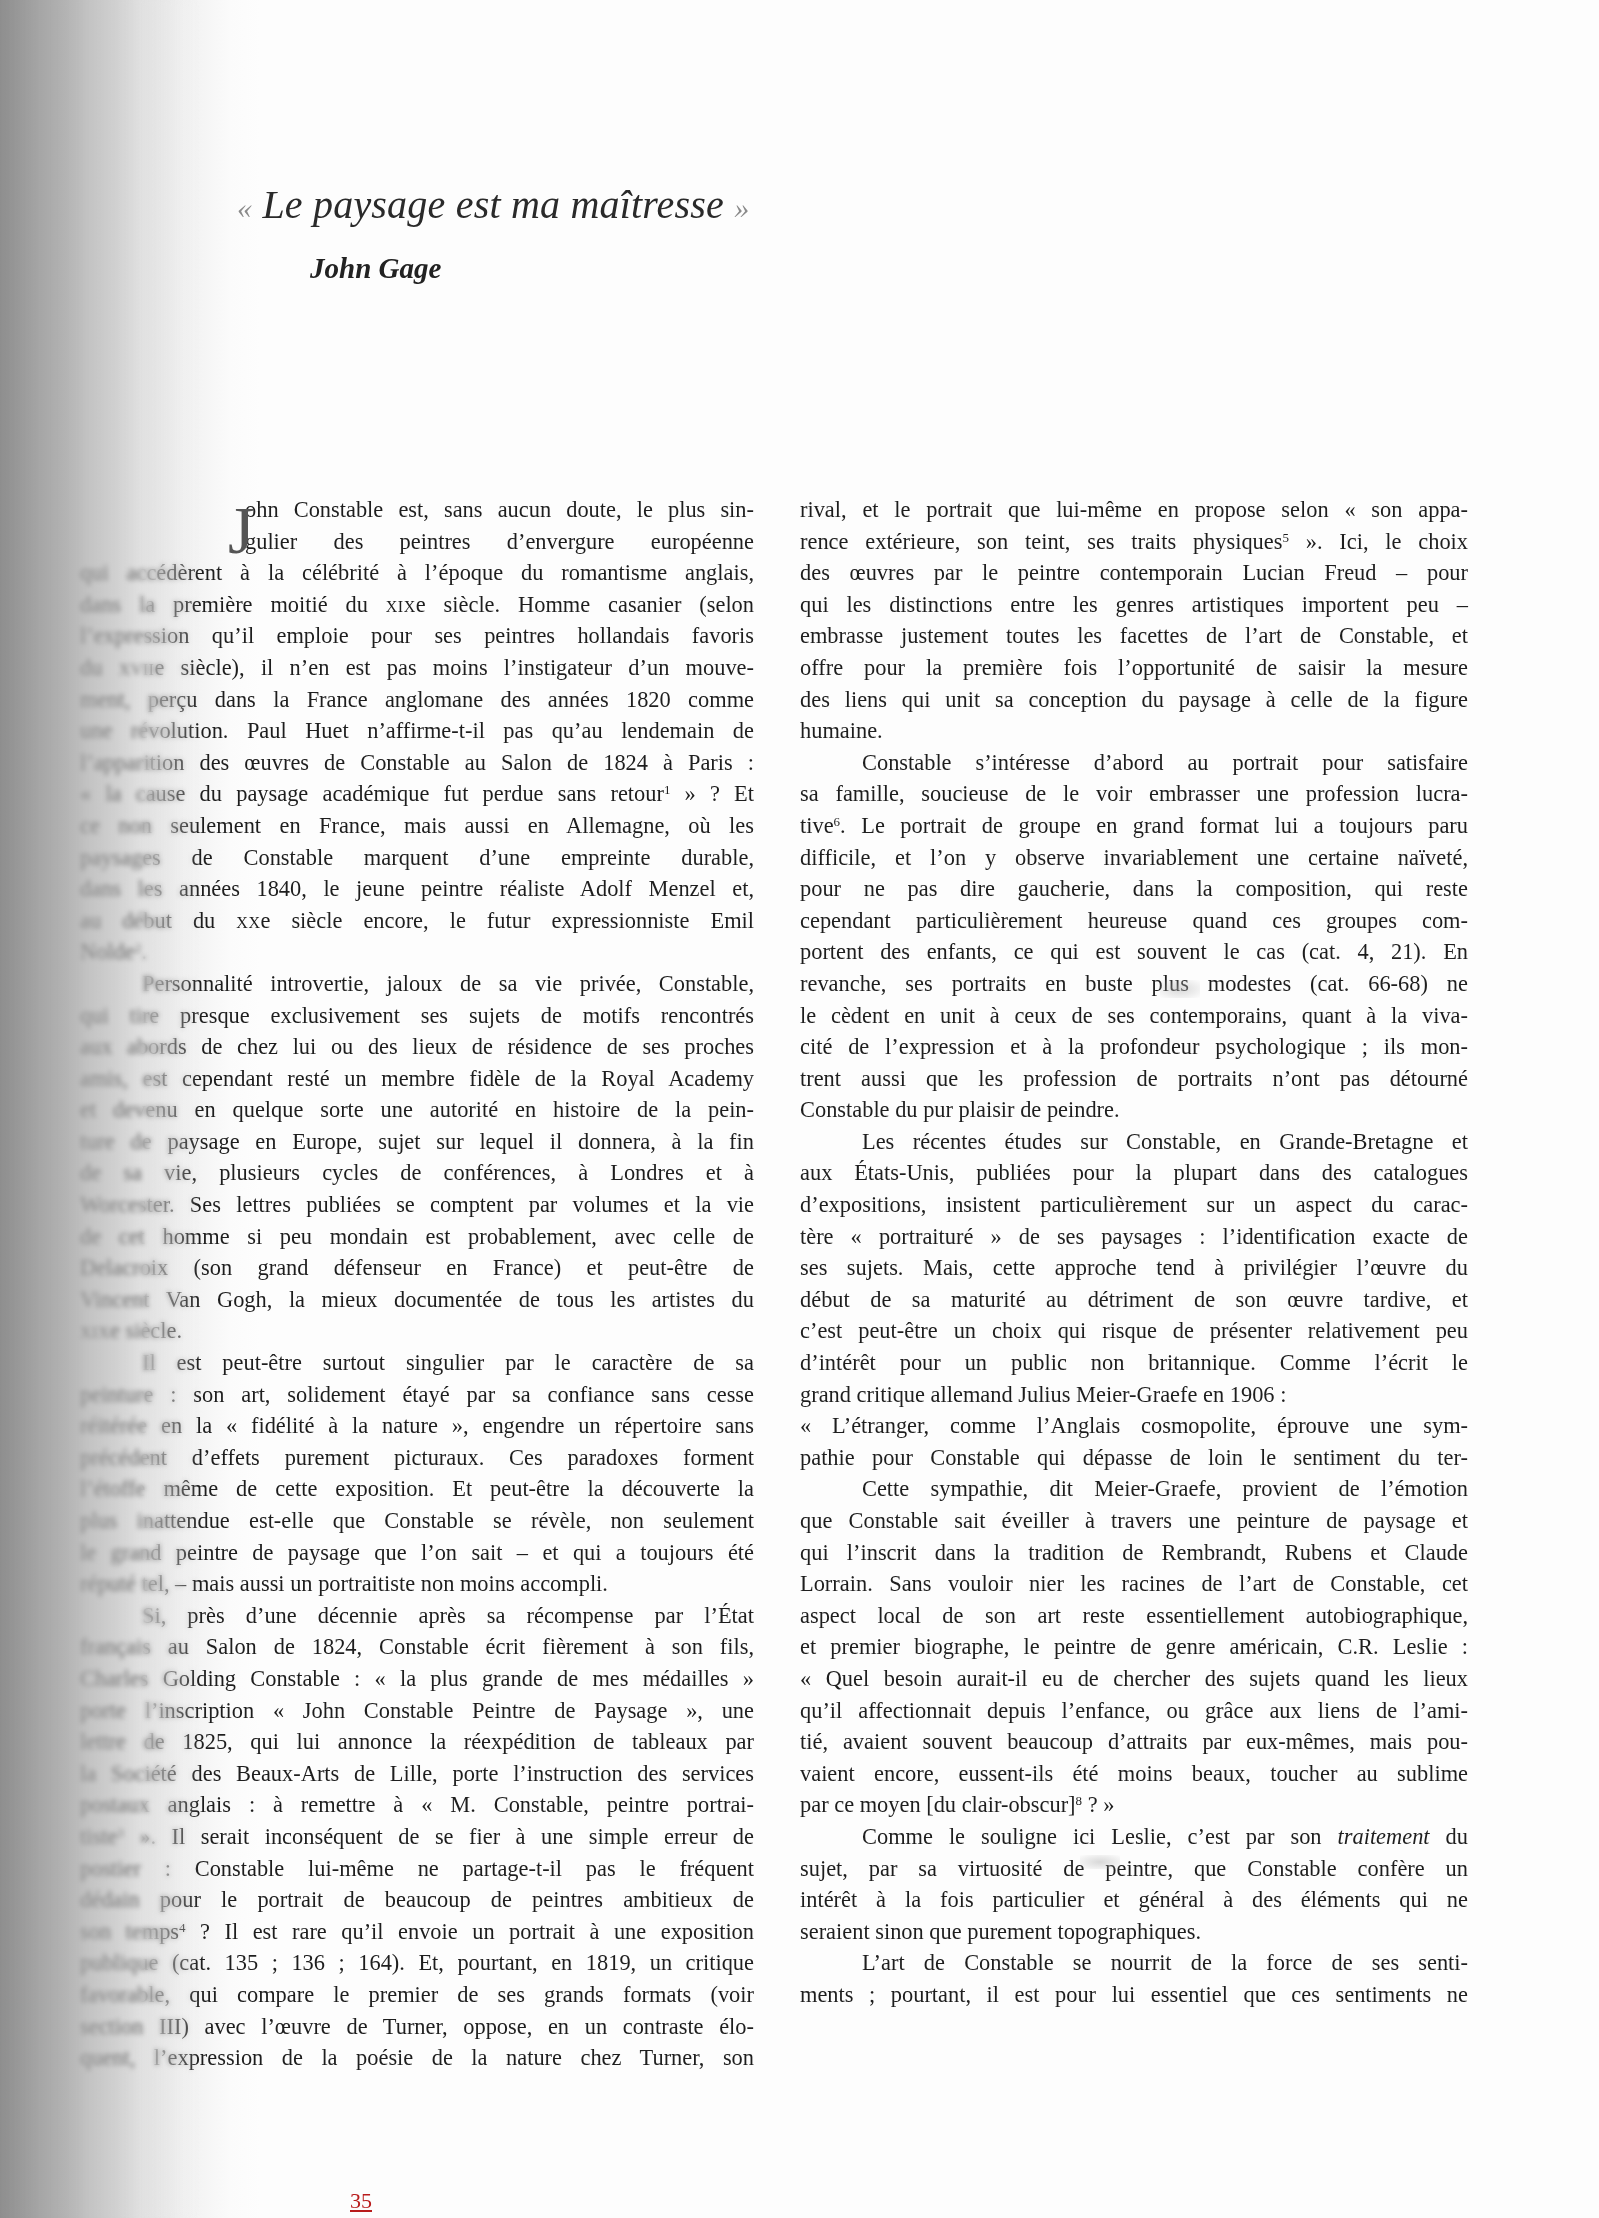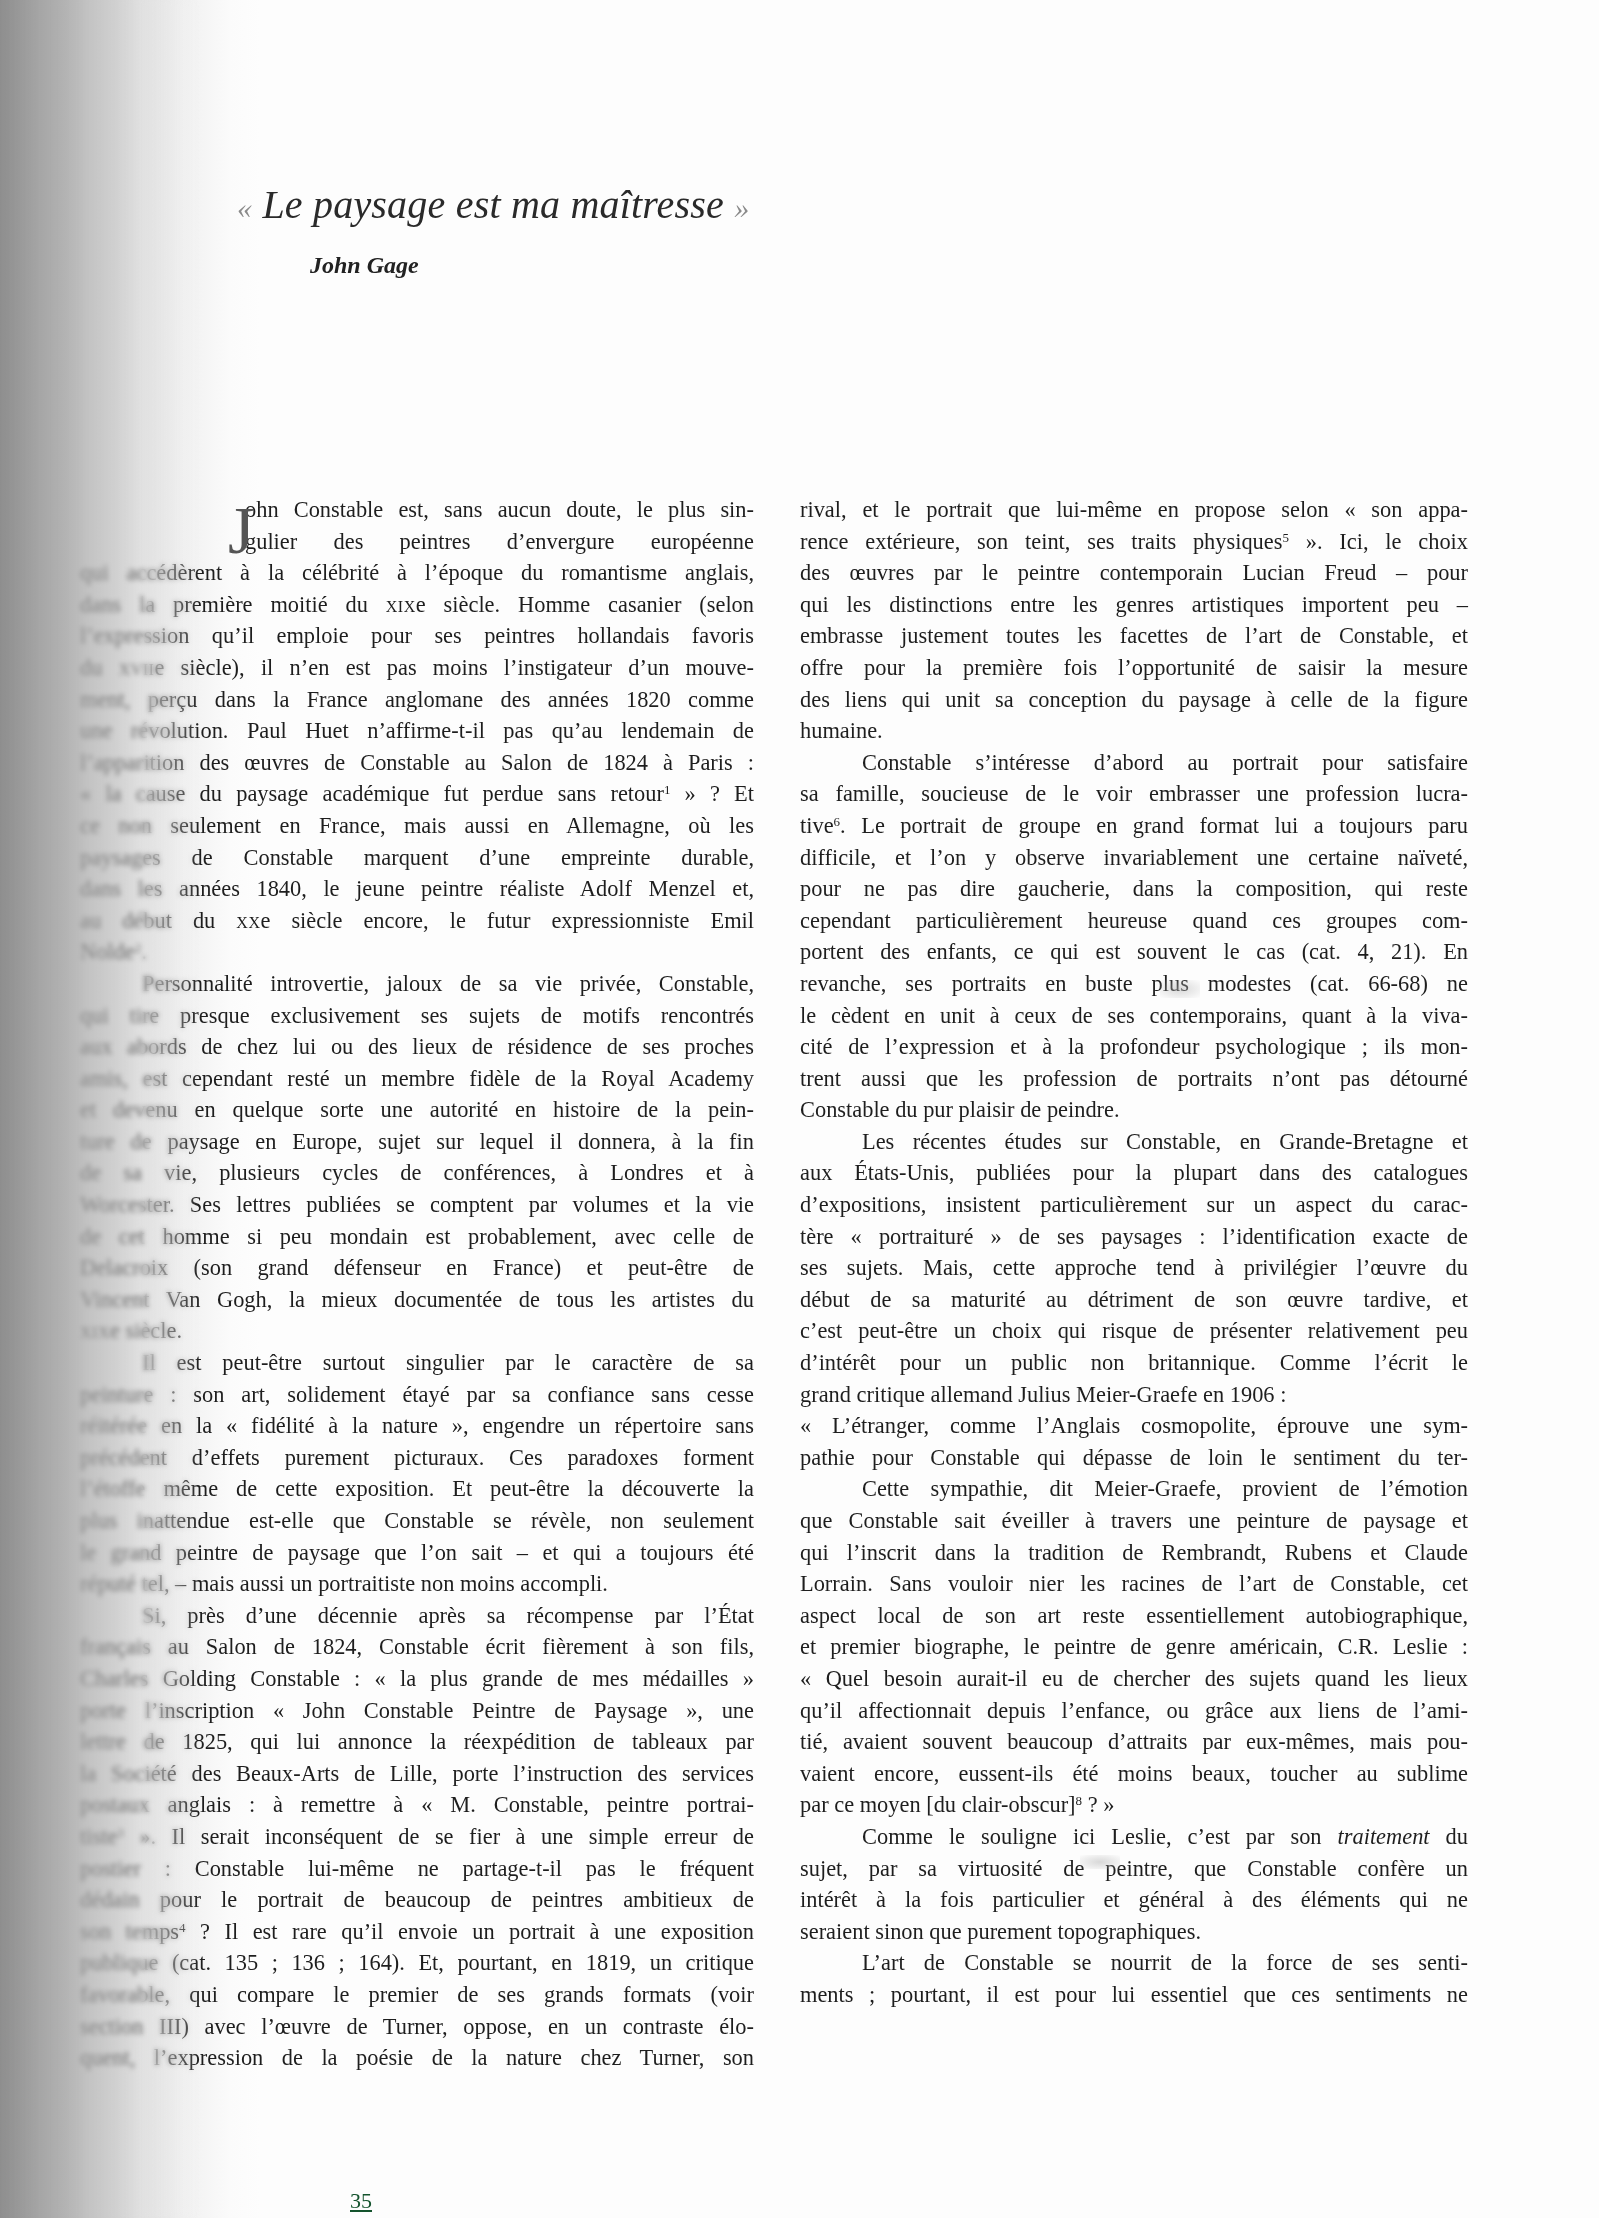--- a/index.html
+++ b/index.html
@@ -58,21 +58,21 @@
     z-index: 1;
     white-space: nowrap;
   }
   .title .guillemet { color: #8a8a8a; font-size: 30px; }
   .author {
     position: absolute;
     top: 252px;
     left: 310px;
     font-style: italic;
     font-weight: bold;
-    font-size: 24px;
+    font-size: 29px;
     color: #222;
     z-index: 1;
     white-space: nowrap;
   }
   .column {
     position: absolute;
     top: 494px;
     font-size: 22.4px;
     line-height: 31.6px;
     text-align: justify;
@@ -112,21 +112,21 @@
     font-size: 16px;
     letter-spacing: 0.5px;
   }
   em { font-style: italic; }
   .page-number {
     position: absolute;
     top: 2188px;
     left: 350px;
     font-size: 22px;
     text-decoration: underline;
-    color: #14532d;
+    color: #b91c1c;
     z-index: 1;
   }
   .scan-speck {
     position: absolute;
     background: radial-gradient(ellipse, rgba(180,180,180,0.5), rgba(255,255,255,0));
     z-index: 1;
   }
 </style>
 </head>
 <body>

